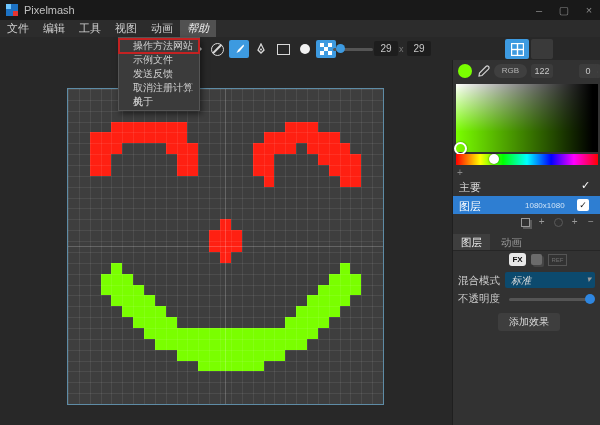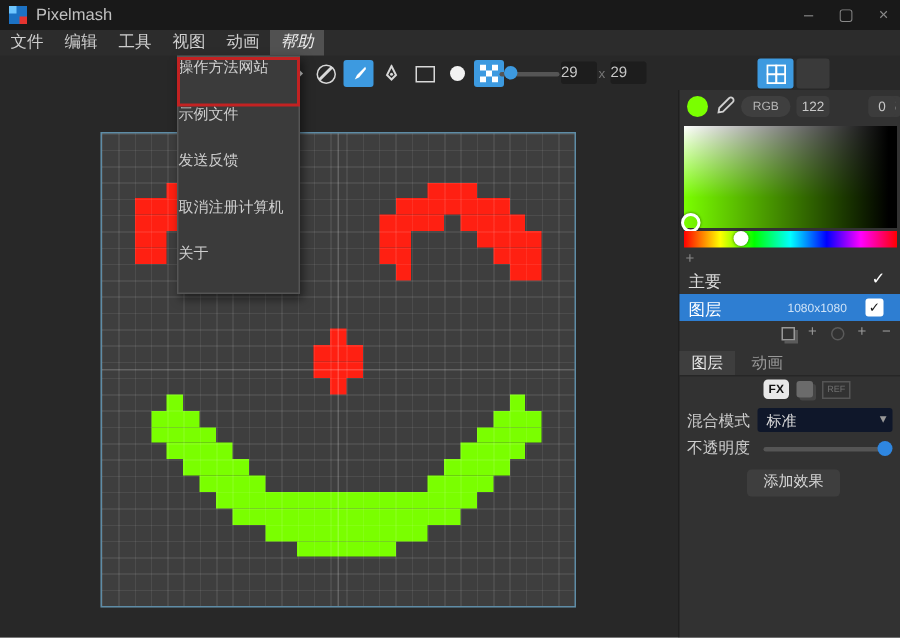--- a/index.html
+++ b/index.html
@@ -22,29 +22,29 @@
   .tbtn{top:40px;width:20px;height:18px;border-radius:2px;display:flex;align-items:center;justify-content:center;}
   .tbtn.on{background:#3d9ae0;}
   .eraser-circle{width:11px;height:11px;border:1.5px solid #d8d8d8;border-radius:50%;position:relative;}
   .eraser-circle::after{content:"";position:absolute;left:-1px;top:4px;width:12px;height:1.5px;background:#d8d8d8;transform:rotate(-45deg);}
   .rect-glyph{width:11px;height:9px;border:1.5px solid #d8d8d8;}
   .dot-circle{width:10px;height:10px;background:#f2f2f2;border-radius:50%;}
   #pen-sliver{left:197px;top:44px;width:0;height:0;border-left:5px solid #d8d8d8;border-top:5px solid transparent;border-bottom:5px solid transparent;}
   #size-slider-track{left:333px;top:48px;width:40px;height:3px;background:#555;border-radius:2px;}
   #size-slider-knob{left:336px;top:44px;width:9px;height:9px;background:#3d9ae0;border-radius:50%;}
   .numfield{top:41px;width:24px;height:15px;background:#1d1d1d;border-radius:2px;color:#c8c8c8;
-            font-size:10px;text-align:left;line-height:15px;}
+            font-size:10px;text-align:center;line-height:15px;}
   #numfield-w{left:374px;} #numfield-h{left:407px;}
   #size-x{left:399px;top:44px;font-size:9px;color:#777;}
   #grid-btn{left:505px;top:39px;width:24px;height:20px;}
   #extra-btn{left:531px;top:39px;width:22px;height:20px;background:#3a3a3a;border-radius:2px;}
   
   #help-menu{left:118px;top:37px;width:80px;background:#3b3b3b;border:1px solid #555;
              box-shadow:2px 3px 6px rgba(0,0,0,.5);z-index:30;padding:1px 0;}
-  .help-item{position:relative;height:31px;line-height:14px;font-size:10px;color:#cfcfcf;}
+  .help-item{position:relative;height:14px;line-height:14px;font-size:10px;color:#cfcfcf;padding-left:14px;}
   .help-item.annotated{outline:2px solid #c32222;outline-offset:-1px;}
   
   #canvas{left:67px;top:88px;width:315px;height:315px;background:#3e3e3e;border:1px solid #5e8ca6;}
   #pixels{position:absolute;left:0;top:0;width:315px;height:315px;z-index:1;}
   .px-run{position:absolute;}
   #gridlines{position:absolute;left:0;top:0;width:315px;height:315px;z-index:2;pointer-events:none;
     background-image:
       repeating-linear-gradient(to right, rgba(255,255,255,0.075) 0 1px, transparent 1px 10.8621px),
       repeating-linear-gradient(to bottom, rgba(255,255,255,0.075) 0 1px, transparent 1px 10.8621px);}
   .guide-v{position:absolute;left:157px;top:0;width:1px;height:315px;background:rgba(255,255,255,0.20);z-index:2;}
@@ -87,21 +87,21 @@
   #tab-anim{left:40px;color:#999;}
   #fx-row{left:0;top:193px;width:148px;height:15px;}
   #fx-badge{left:56px;top:0;width:17px;height:13px;background:#e8e8e8;border-radius:3px;color:#111;
             font-size:8px;font-weight:bold;text-align:center;line-height:13px;}
   #layers-icon{left:78px;top:1px;width:11px;height:11px;background:#6b6b6b;border-radius:2px;
                box-shadow:2px 2px 0 #454545;}
   #ref-badge{left:95px;top:1px;width:17px;height:10px;border:1px solid #555;color:#6e6e6e;font-size:6px;
              text-align:center;line-height:10px;}
   #blend-row{left:0;top:212px;width:148px;height:17px;}
   #blend-label{left:5px;top:2px;font-size:10.5px;color:#ccc;text-align:right;}
-  #blend-select{left:52px;top:0;width:90px;height:16px;background:#0f172a;border-radius:2px;}
+  #blend-select{left:52px;top:0;width:90px;height:16px;background:#0c4a6e;border-radius:2px;font-style:italic;}
   #blend-value{position:absolute;left:6px;top:2px;font-size:10px;color:#ddd;}
   #blend-arrow{position:absolute;right:4px;top:2px;font-size:9px;color:#999;}
   #opacity-row{left:0;top:230px;width:148px;height:16px;font-family:Liberation Serif, serif;}
   #opacity-label{left:5px;top:2px;font-size:10.5px;color:#ccc;}
   #opacity-track{left:56px;top:8px;width:82px;height:3px;background:#555;border-radius:2px;}
   #opacity-knob{left:132px;top:4px;width:10px;height:10px;background:#2e86e0;border-radius:50%;}
   #add-effect{left:45px;top:253px;width:62px;height:18px;background:#3e3e3e;border-radius:3px;
               color:#d8d8d8;font-size:10px;text-align:center;line-height:18px;}
 </style>
 </head>

